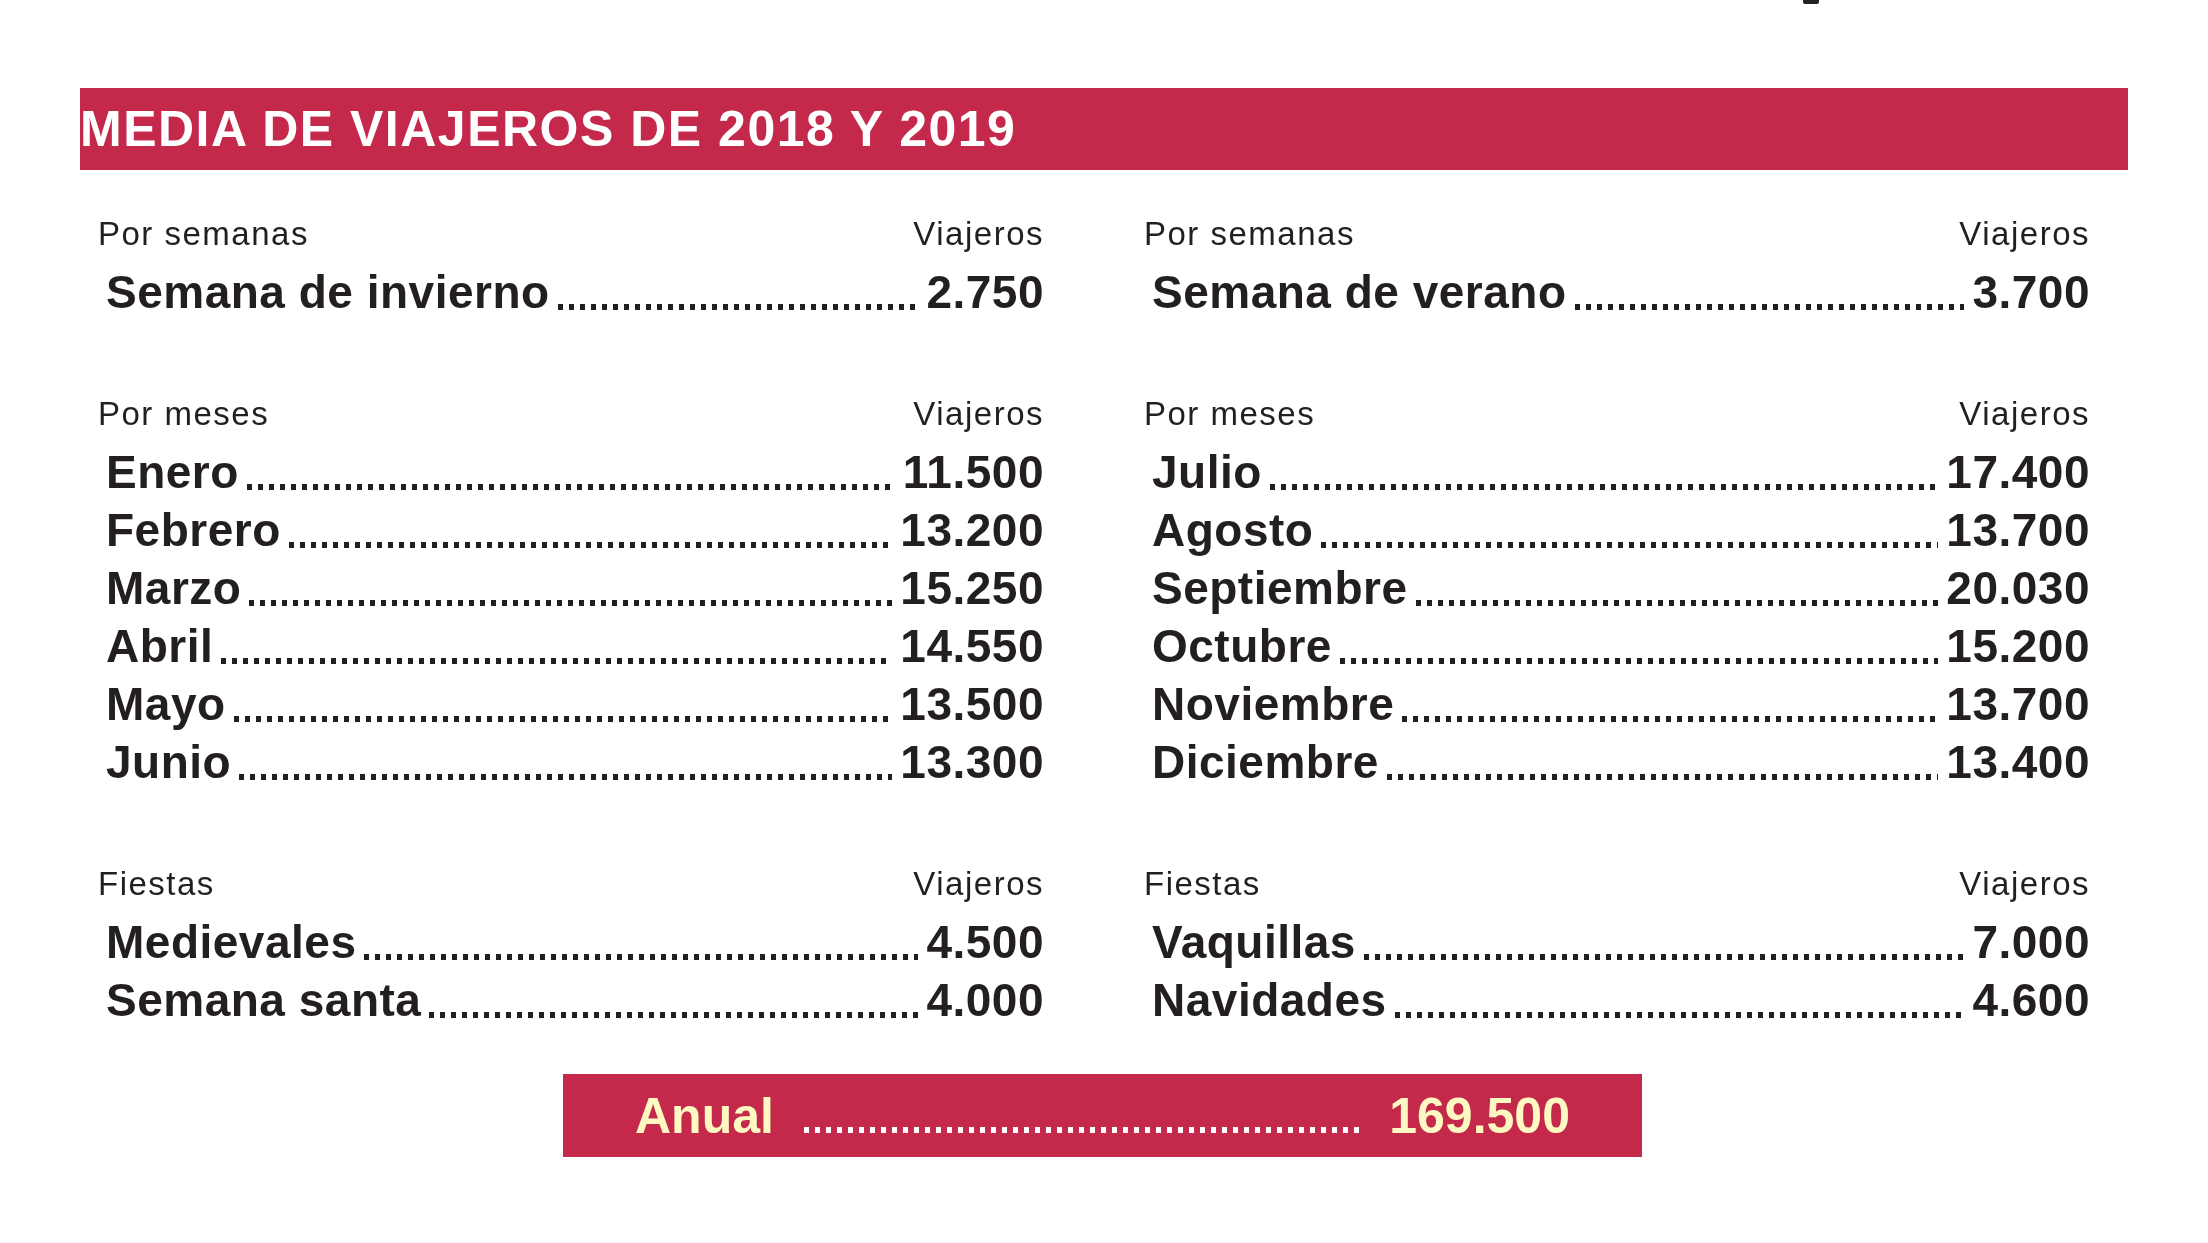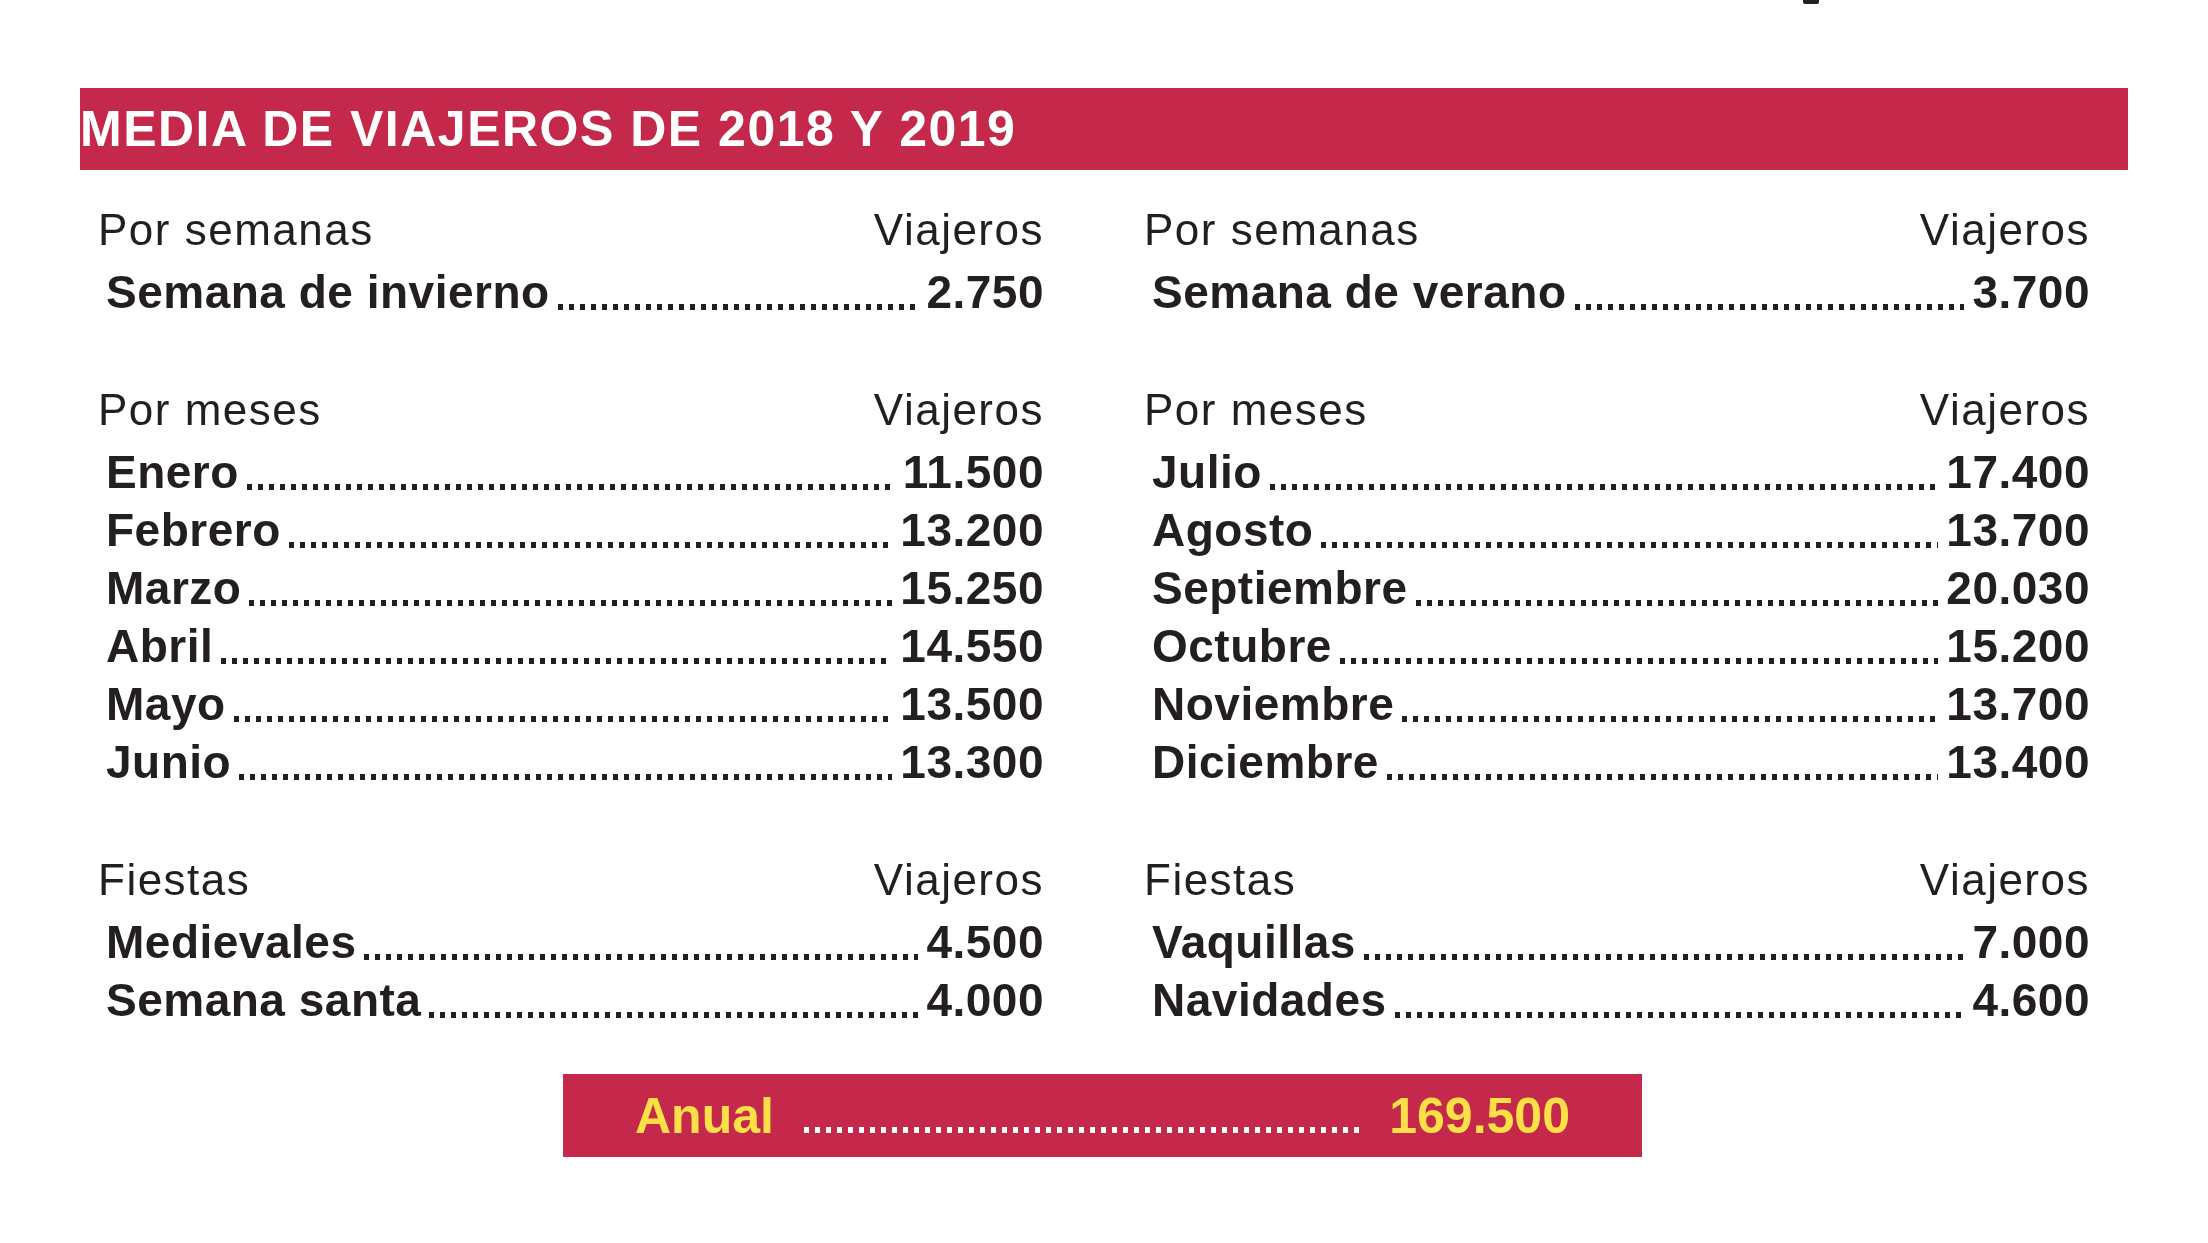--- a/index.html
+++ b/index.html
@@ -26,38 +26,38 @@
     color:#ffffff; font-weight:bold; font-size:50px; letter-spacing:1.5px;
     white-space:nowrap;
   }
   .content{
     position:absolute; left:98px; top:205px; width:1992px;
     display:grid; grid-template-columns:946px 946px; column-gap:100px;
   }
   .section{ margin-top:64px; }
   .col .section:first-child{ margin-top:0; }
   .sec-head{
-    display:flex; justify-content:space-between; 
-    height:58px; font-size:44px; letter-spacing:1.5px; white-space:nowrap;
+    display:flex; justify-content:space-between; align-items:center;
+    height:58px; font-size:33px; letter-spacing:1.5px; white-space:nowrap;
   }
   .row{
     display:flex; align-items:center;
     height:58px; font-weight:bold; font-size:46px; white-space:nowrap;margin-left:8px;
   }
   .row .label{ letter-spacing:0.5px; }
   .row .value{ letter-spacing:0.5px; }
   .leader{
     flex:1 1 auto; align-self:flex-end;
     height:6px; margin:0 8px 11px 8px;
     background-image:repeating-linear-gradient(to right,
       var(--text) 0, var(--text) 5px, transparent 5px, transparent 11px);
   }
   .annual-bar{
     position:absolute; left:563px; top:1074px; width:1079px; height:83px;
-    background:var(--accent); color:#fde047;
+    background:var(--accent); color:#fef9c3;
     display:flex; align-items:center;
     padding:0 72px; font-weight:bold; font-size:50px; white-space:nowrap;gap:20px;
   }
   .annual-bar .leader{
     margin:0 10px 24px 10px;
     background-image:repeating-linear-gradient(to right,
       #ffffff 0, #ffffff 5px, transparent 5px, transparent 11px);
   }
 </style>
 </head>

